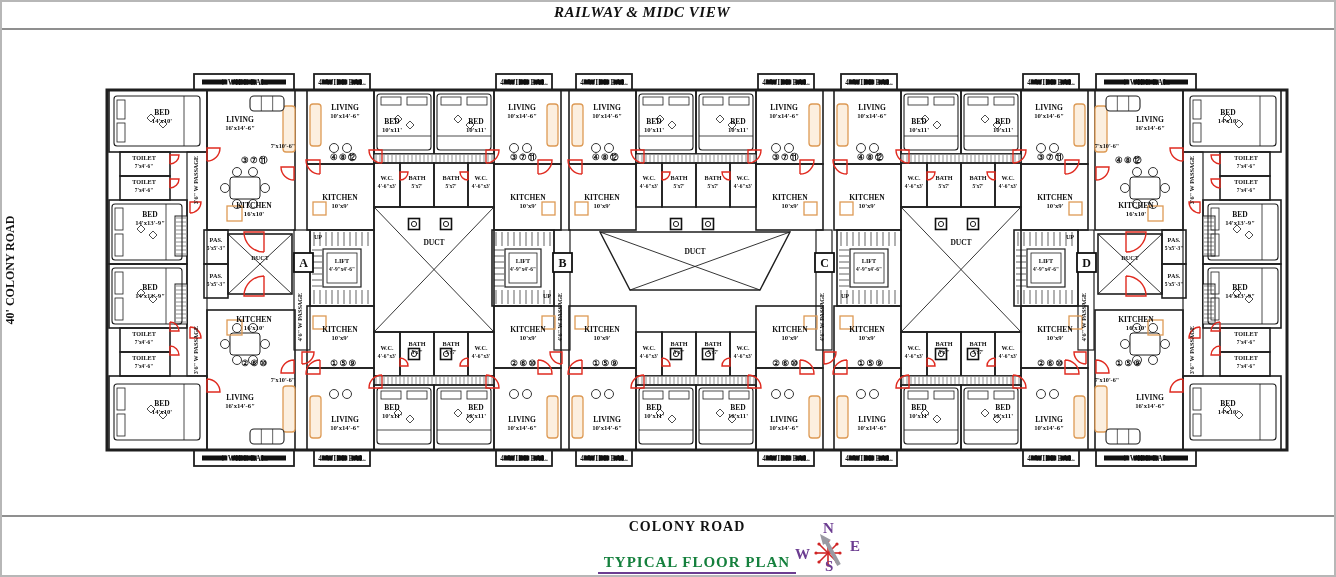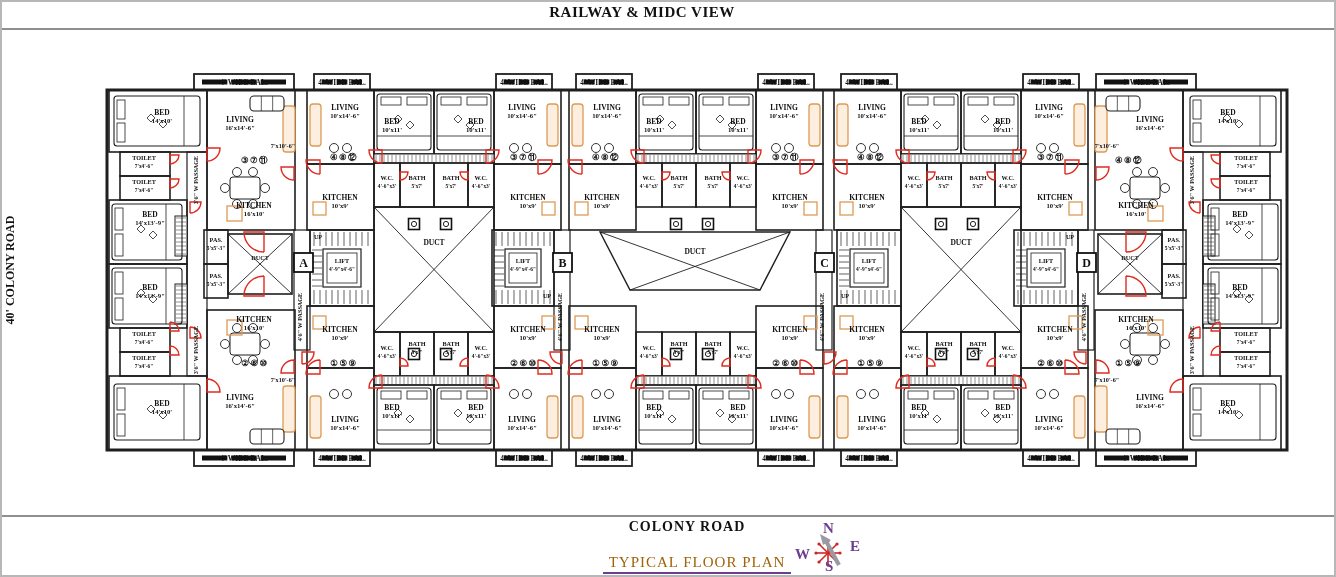--- a/index.html
+++ b/index.html
@@ -1,28 +1,28 @@
 <!DOCTYPE html>
 <html><head>
 <meta charset="utf-8">
 <style>
   html,body{margin:0;padding:0;background:#fff;}
   .page{position:relative;width:1336px;height:577px;background:#fff;overflow:hidden;
         border:2px solid #b7b7b7;box-sizing:border-box;
         font-family:"Liberation Serif",serif;}
   .hline{position:absolute;left:0;width:100%;height:0;border-top:2px solid #8f8f8f;}
   .top-title{position:absolute;top:2px;left:0;width:1280px;text-align:center;
-             font-size:15px;font-weight:bold;letter-spacing:.5px;color:#111;}
+             font-size:15px;font-weight:bold;letter-spacing:.5px;color:#111;font-style:italic;}
   .left-road{position:absolute;left:-89px;top:258px;width:200px;height:20px;text-align:center;
              font-size:12px;font-weight:bold;color:#111;transform:rotate(-90deg);}
   .bottom-road{position:absolute;top:517px;left:0;width:1370px;text-align:center;
                font-size:14px;font-weight:bold;letter-spacing:1px;color:#111;}
   .plan-title-wrap{position:absolute;top:551px;left:0;width:1390px;text-align:center;}
-  .plan-title{display:inline-block;font-size:15px;font-weight:normal;letter-spacing:1px;
-              color:#a16207;border-bottom:2px solid #6c3d91;padding:0 6px 1px 6px;}
+  .plan-title{display:inline-block;font-size:15px;font-weight:bold;letter-spacing:1px;
+              color:#15803d;border-bottom:2px solid #6c3d91;padding:0 6px 1px 6px;}
   .compass{position:absolute;left:793px;top:522px;width:74px;height:54px;}
   .compass span{position:absolute;font-size:15px;font-weight:bold;color:#6c3d91;}
   .c-n{left:28px;top:-4px}.c-e{left:55px;top:14px}.c-w{left:0px;top:22px}.c-s{left:30px;top:34px}
   svg text{font-family:"Liberation Serif",serif;}
   #plan{position:absolute;left:0;top:0;}
 </style>
 </head>
 <body>
 
 <div class="page">

